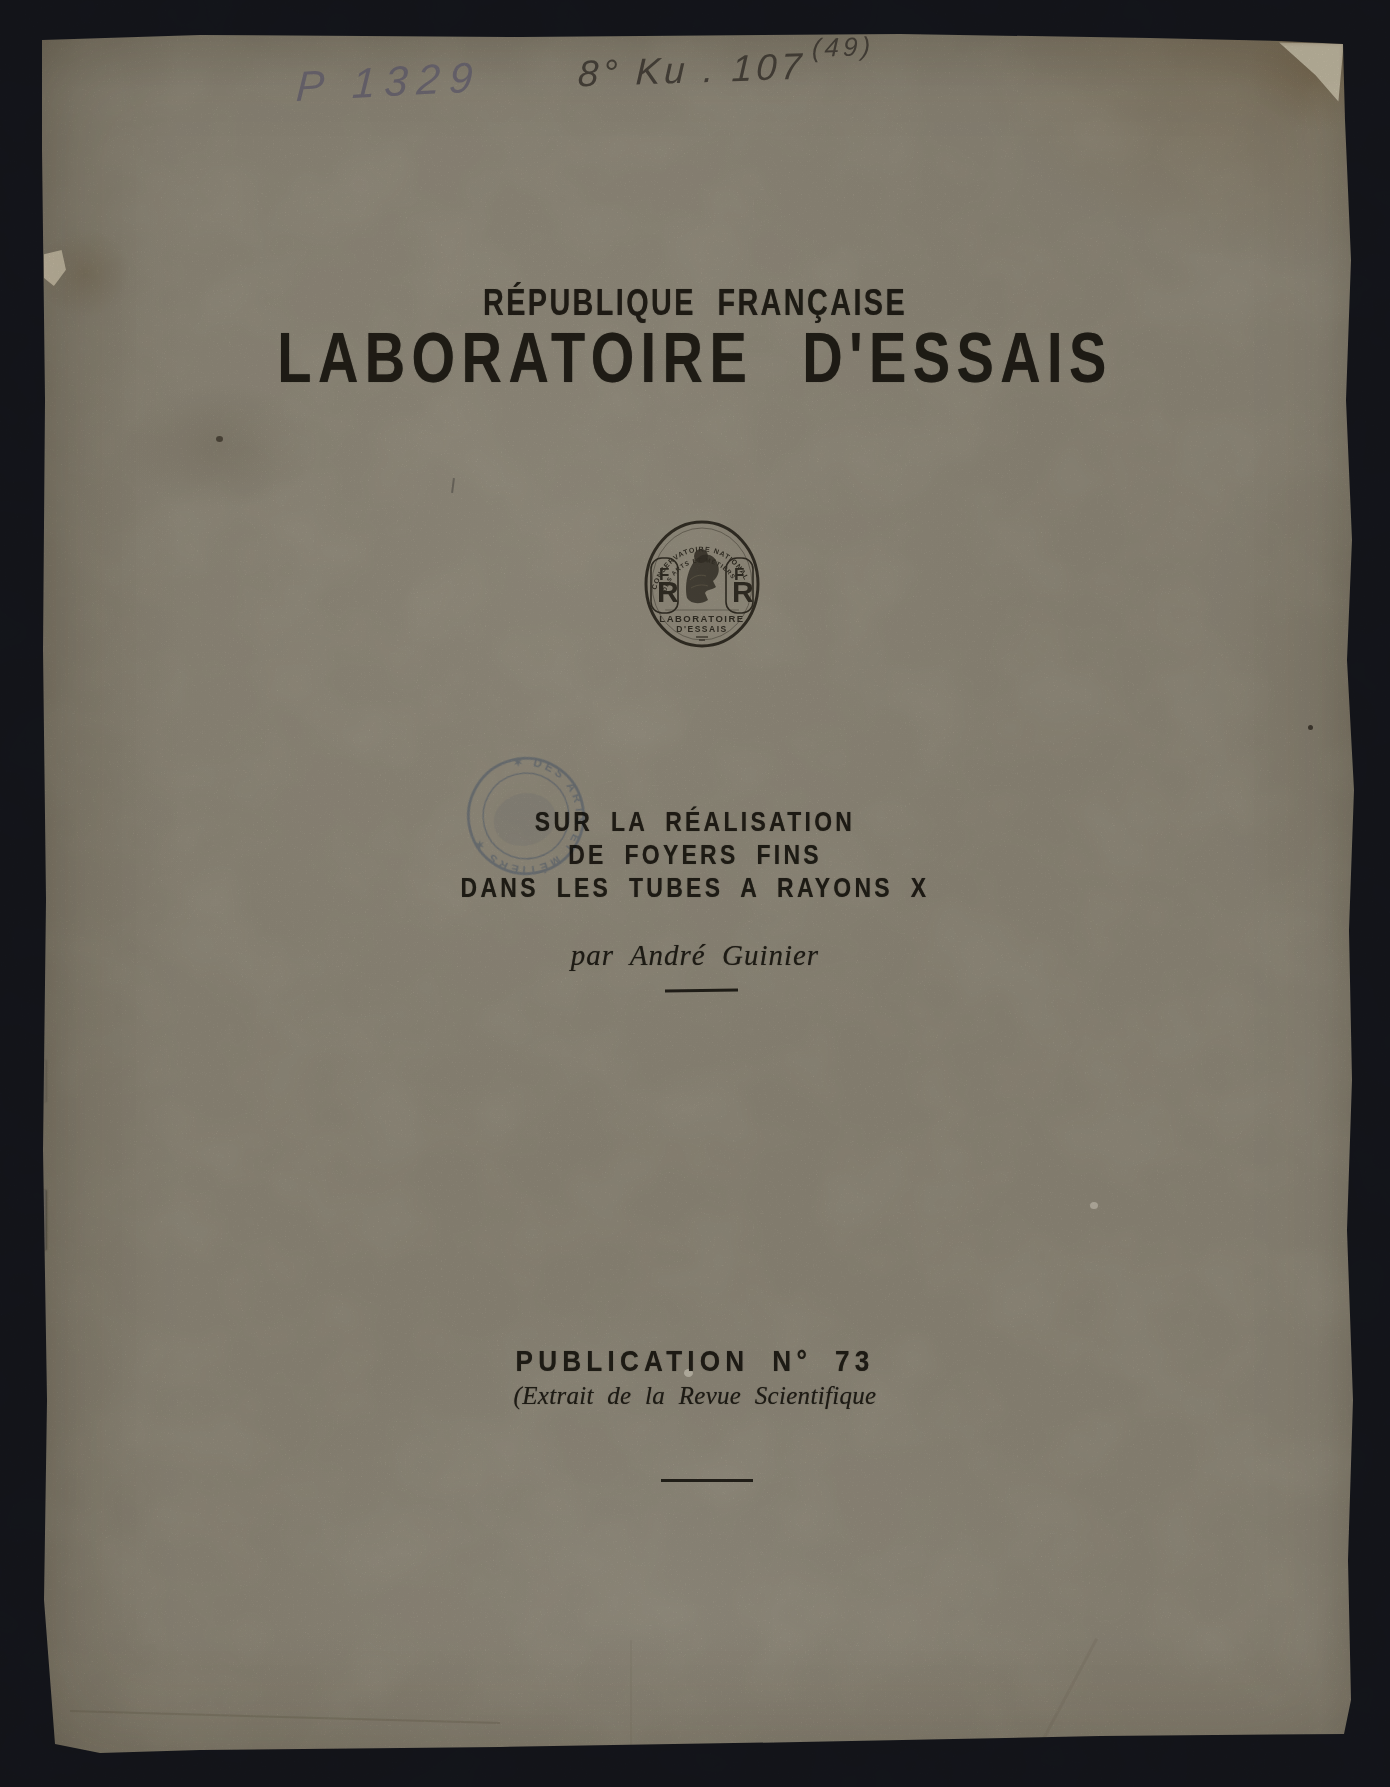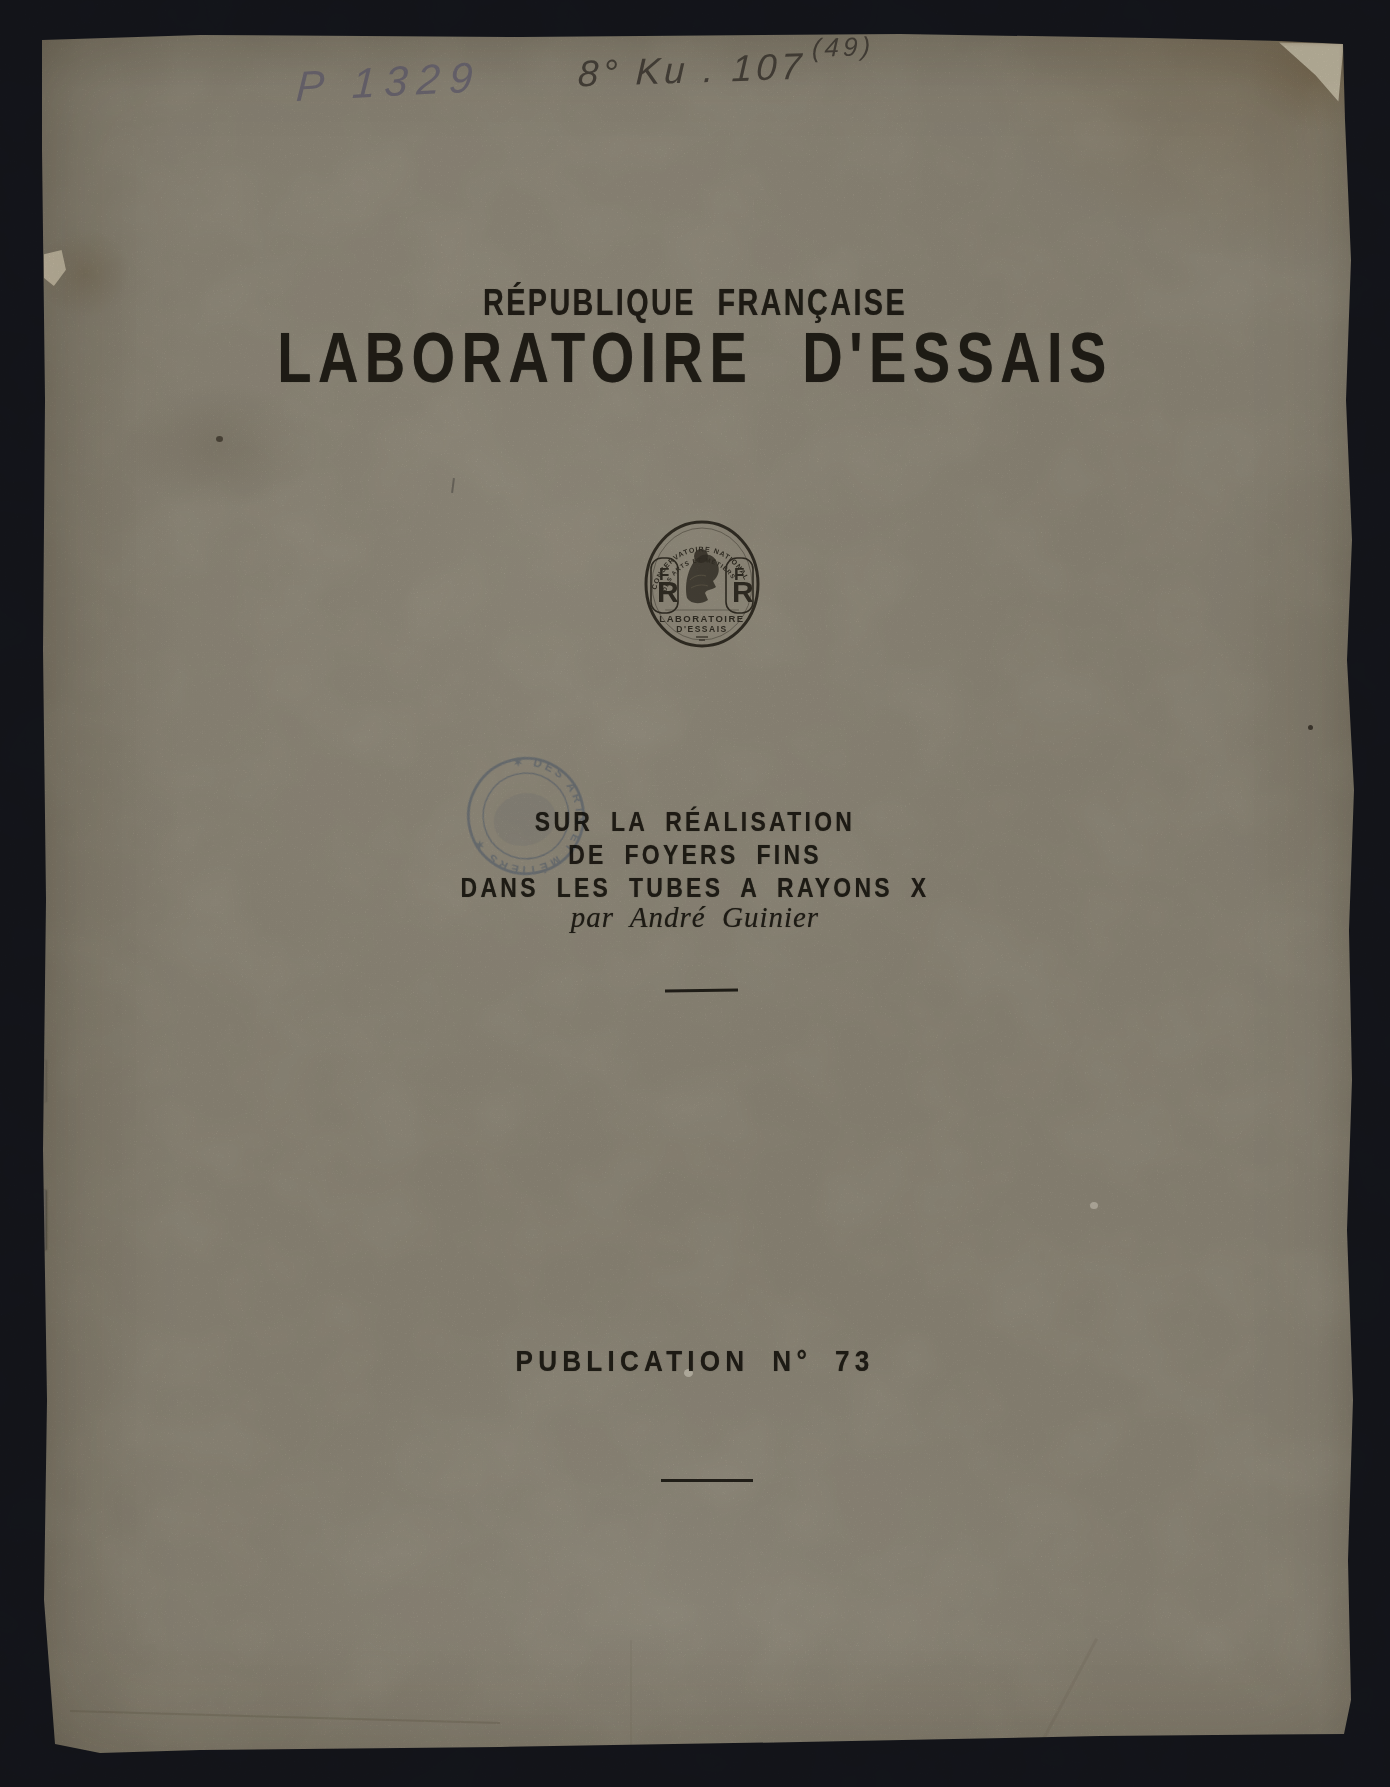--- a/index.html
+++ b/index.html
@@ -33,21 +33,21 @@
       linear-gradient(0deg, rgba(118,108,86,.22), transparent 9%);
     box-shadow:inset 0 0 130px rgba(70,60,42,.30);
   }
   
   .centered{position:absolute;left:42px;right:42px;text-align:center;}
   .print{color:#37342c;mix-blend-mode:multiply;text-shadow:0 0 1px rgba(50,46,38,.55);white-space:nowrap;}
   .republique{top:282px;font-size:36px;font-weight:700;letter-spacing:3px;word-spacing:14px;transform:scaleX(.80);}
   .laboratoire{top:318px;font-size:70px;font-weight:700;letter-spacing:8px;word-spacing:34px;transform:scaleX(.80);}
   .title-line{font-size:28px;font-weight:700;letter-spacing:4px;word-spacing:10px;transform:scaleX(.82);}
   .t1{top:806px;} .t2{top:839px;} .t3{top:872px;}
-  .byline{top:901px;font-family:"Liberation Serif",serif;font-style:italic;font-size:29px;letter-spacing:1px;word-spacing:8px;}
+  .byline{top:939px;font-family:"Liberation Serif",serif;font-style:italic;font-size:29px;letter-spacing:1px;word-spacing:8px;}
   .pubnum{top:1344px;font-size:30px;font-weight:700;letter-spacing:6px;word-spacing:12px;transform:scaleX(.87);}
   .pubsrc{font-family:"Liberation Serif",serif;font-style:italic;font-size:25px;letter-spacing:.3px;word-spacing:7px;}
   .p1{top:1382px;} .p2{top:1417px;}
   .rule{position:absolute;height:3px;background:#3a3831;mix-blend-mode:multiply;}
   .rule1{left:665px;top:989px;width:73px;transform:rotate(-.6deg);}
   .rule2{left:661px;top:1479px;width:92px;}
   
   .hand{position:absolute;white-space:nowrap;}
   .pencil{left:296px;top:58px;font-size:42px;font-style:italic;letter-spacing:9px;
     color:#767181;opacity:.88;transform:rotate(-3deg) skewX(-6deg);}
@@ -151,20 +151,21 @@
     <path d="M 55 119 h 12 M 58 122 h 6" stroke="#3b362b" stroke-width="1.4" opacity=".8"></path>
   </svg>
 
   <div class="centered print title-line t1">SUR LA RÉALISATION</div>
   <div class="centered print title-line t2">DE FOYERS FINS</div>
   <div class="centered print title-line t3">DANS LES TUBES A RAYONS X</div>
   <div class="centered print byline">par André Guinier</div>
   <div class="rule rule1"></div>
 
   <div class="centered print pubnum">PUBLICATION N° 73</div>
+  <div class="centered print pubsrc p1">(Extrait de la Revue Scientifique</div>
   <div class="rule rule2"></div>
 </div>
 
 <svg class="grain" width="1390" height="1787">
   <filter id="fineGrain">
     <feTurbulence type="fractalNoise" baseFrequency="0.75" numOctaves="2" seed="11" result="n"></feTurbulence>
     <feColorMatrix in="n" type="matrix" values="0 0 0 0 0  0 0 0 0 0  0 0 0 0 0  0.8 0.8 0.8 0 0"></feColorMatrix>
   </filter>
   <filter id="blotch">
     <feTurbulence type="fractalNoise" baseFrequency="0.012" numOctaves="3" seed="4" result="n"></feTurbulence>

